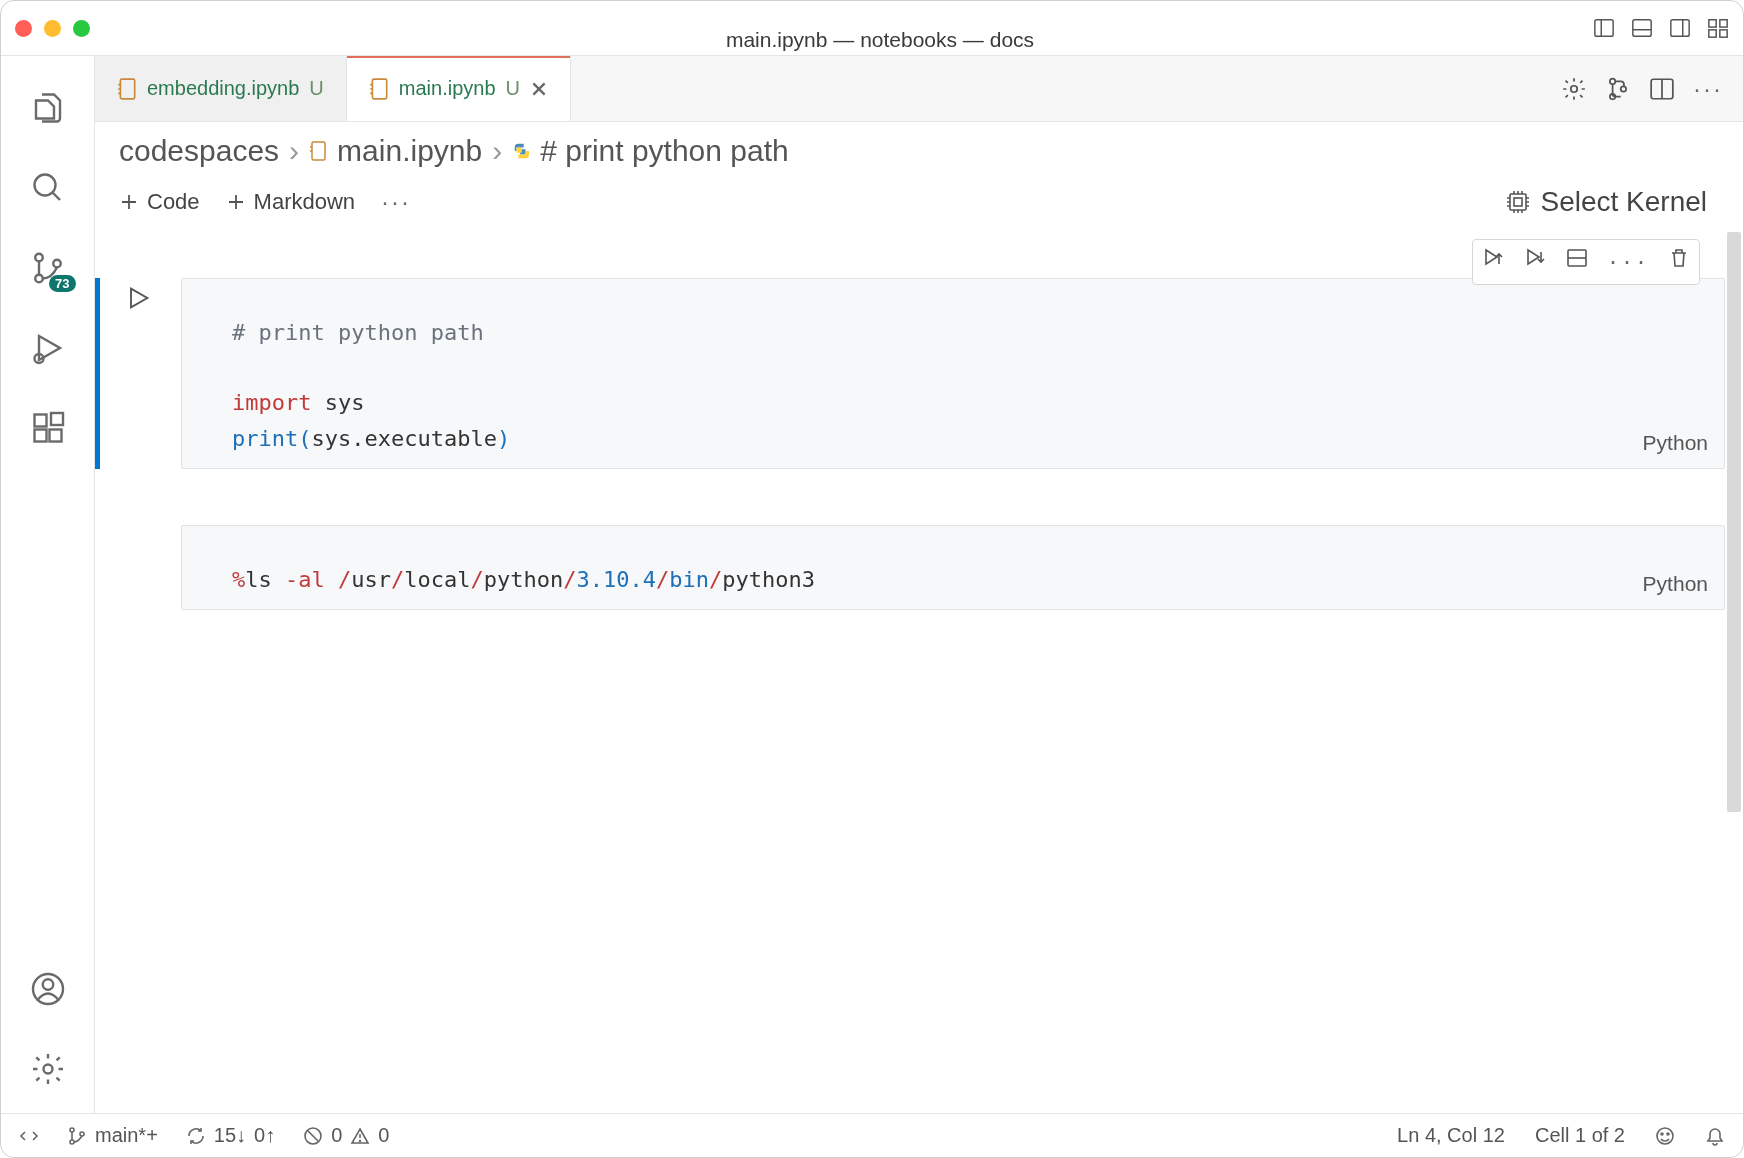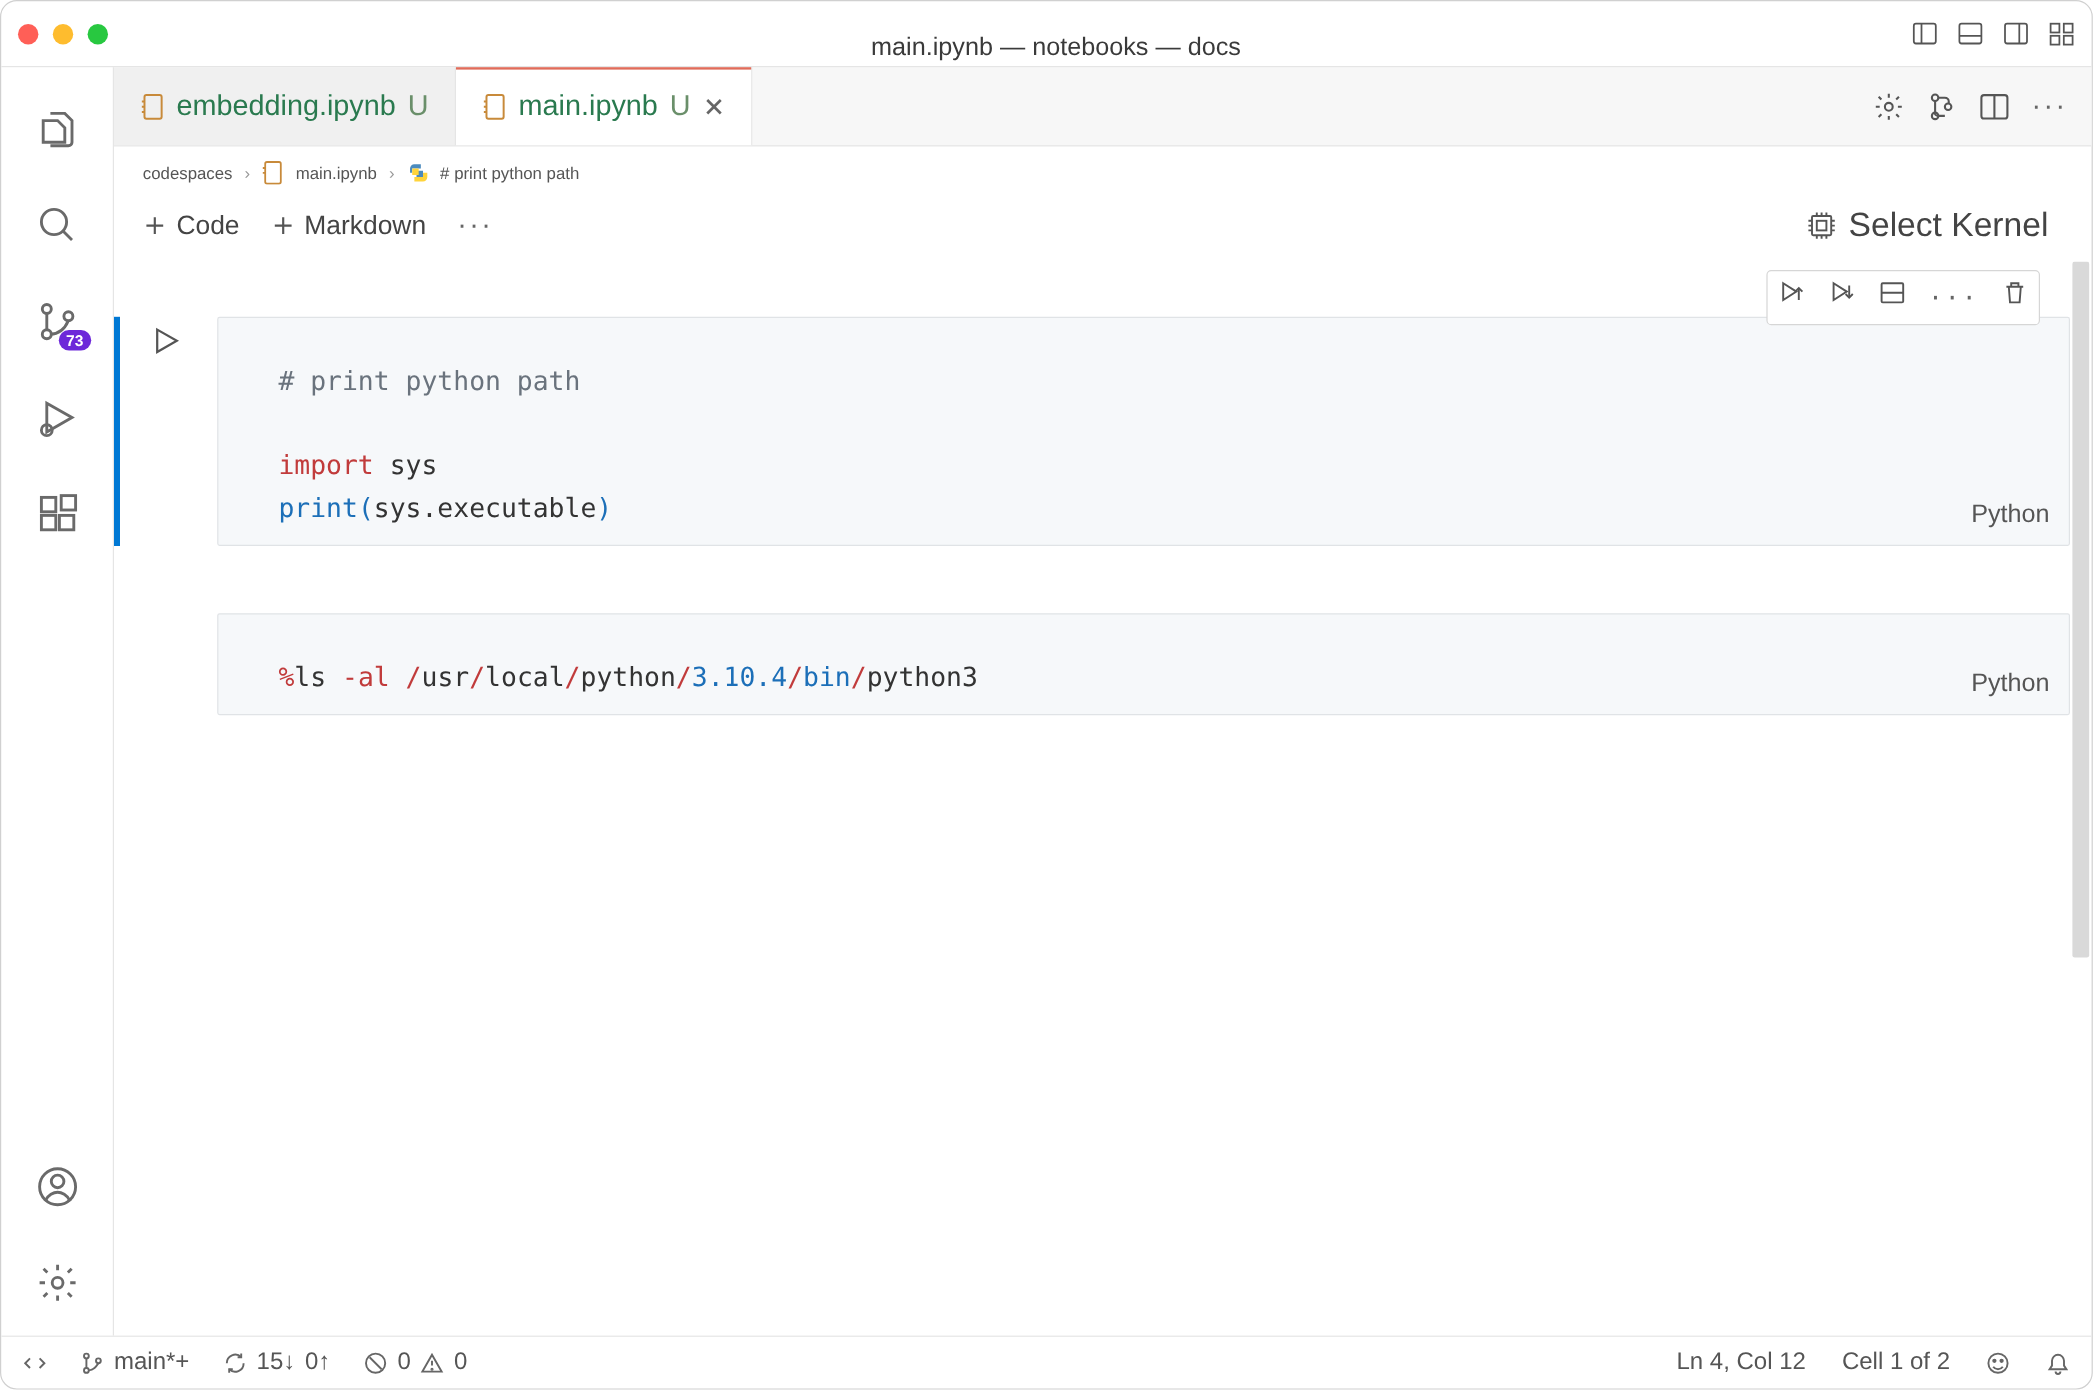--- a/index.html
+++ b/index.html
@@ -48,49 +48,49 @@
 .activity-bar {
   width: 94px;
   display: flex; flex-direction: column; align-items: center;
   padding-top: 34px; gap: 44px;
   border-right: 1px solid #e5e5e5;
 }
 .activity-icon { width: 36px; height: 36px; stroke: #6a6a6a; fill: none; stroke-width: 1.6; cursor: pointer; position: relative; }
 .activity-bottom { margin-top: auto; margin-bottom: 26px; display: flex; flex-direction: column; gap: 44px; align-items: center; }
 .badge {
   position: absolute; bottom: -6px; right: -10px;
-  background: #6d28d9; color: #fff; font-size: 13px;
+  background: #0f766e; color: #fff; font-size: 13px;
   padding: 1px 6px; border-radius: 10px; font-weight: 600;
 }
 
 .editor-area { flex: 1; display: flex; flex-direction: column; }
 
 .tabs-row {
   display: flex; align-items: center; height: 66px;
   background: #f7f7f7;
   border-bottom: 1px solid #e5e5e5;
 }
 .tab {
   height: 100%; padding: 0 22px; display: flex; align-items: center; gap: 10px;
-  font-size: 24px; cursor: pointer; position: relative;
+  font-size: 20px; cursor: pointer; position: relative;
   color: #2a7a4f; border-right: 1px solid #e5e5e5;
 }
 .tab.inactive { background: #f0f0f0; }
 .tab.active { background: #fff; }
 .tab.active::before {
   content: ""; position: absolute; top: 0; left: 0; right: 0; height: 2px; background: #e06c5a;
 }
 .tab .badge-u { color: #6a8f6a; }
 .tab .close { width: 18px; height: 18px; stroke: #666; stroke-width: 2; }
 .nb-icon { width: 20px; height: 22px; }
 .tabs-right { margin-left: auto; display: flex; gap: 18px; padding-right: 20px; align-items: center; }
 .tabs-right svg { width: 26px; height: 26px; stroke: #555; fill: none; stroke-width: 1.6; cursor: pointer; }
 
 .breadcrumb {
-  padding: 12px 24px; font-size: 14px; color: #555;
+  padding: 12px 24px; font-size: 30px; color: #555;
   display: flex; align-items: center; gap: 10px;
 }
 .breadcrumb .chev { color: #999; }
 .bc-icon { width: 18px; height: 20px; }
 
 .toolbar {
   padding: 6px 24px 14px 24px; display: flex; align-items: center; gap: 26px;
 }
 .toolbar-btn { display: flex; align-items: center; gap: 8px; font-size: 22px; color: #444; cursor: pointer; }
 .toolbar-btn svg { width: 20px; height: 20px; stroke: #555; stroke-width: 1.8; }

